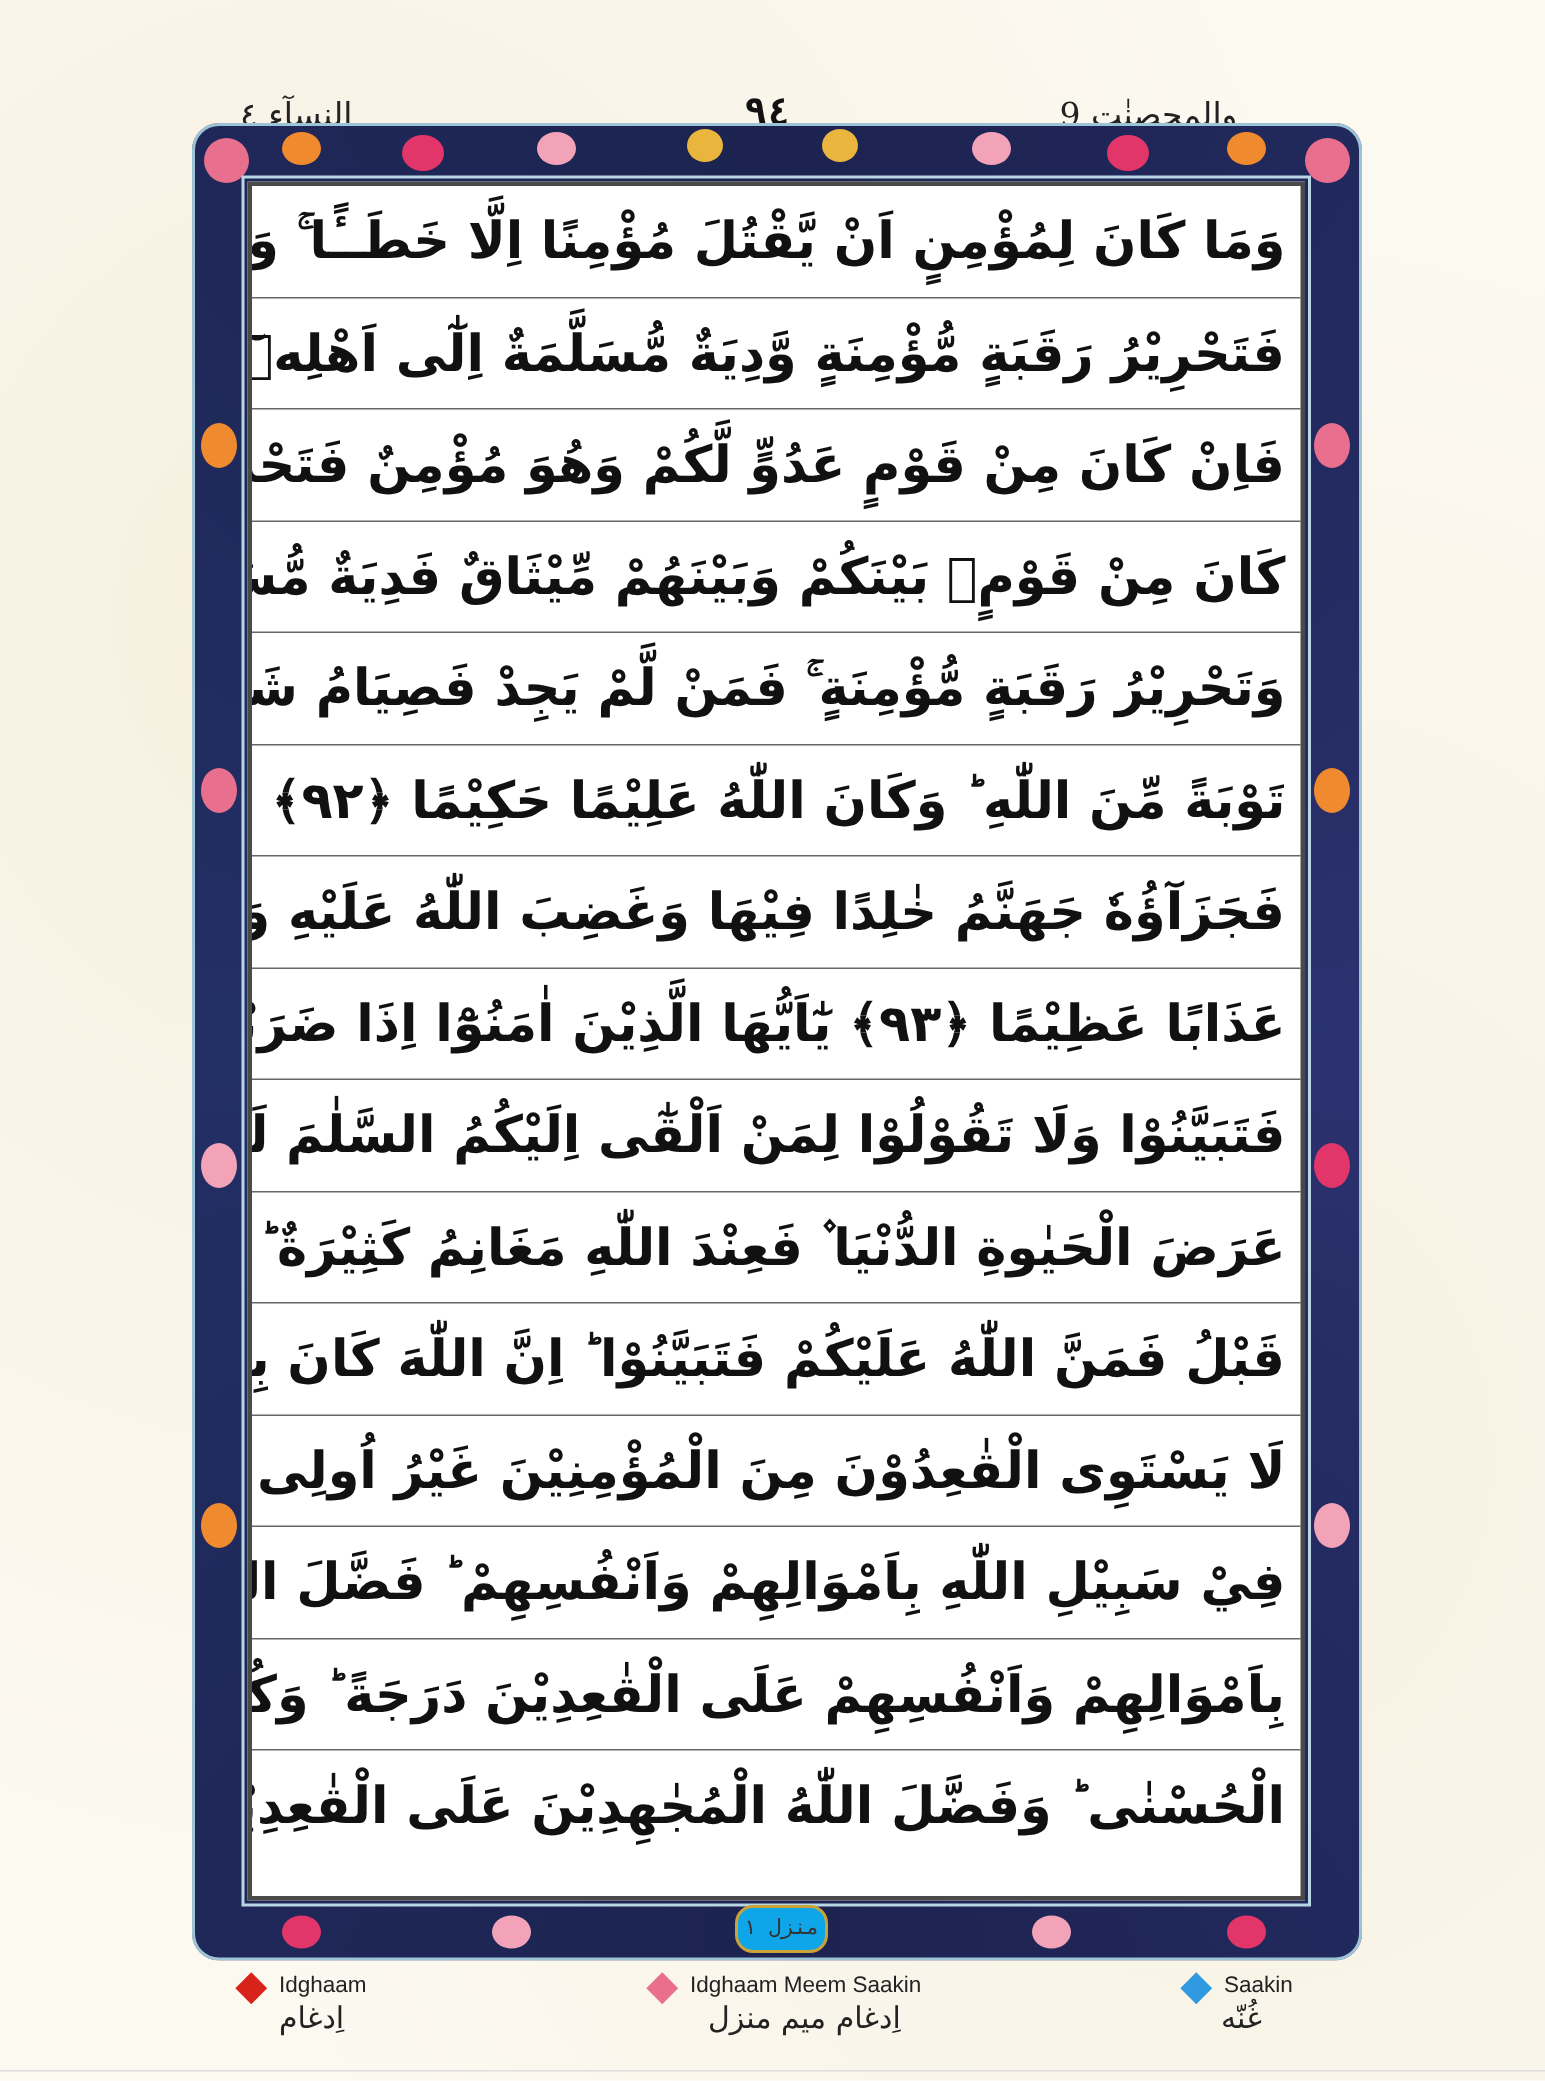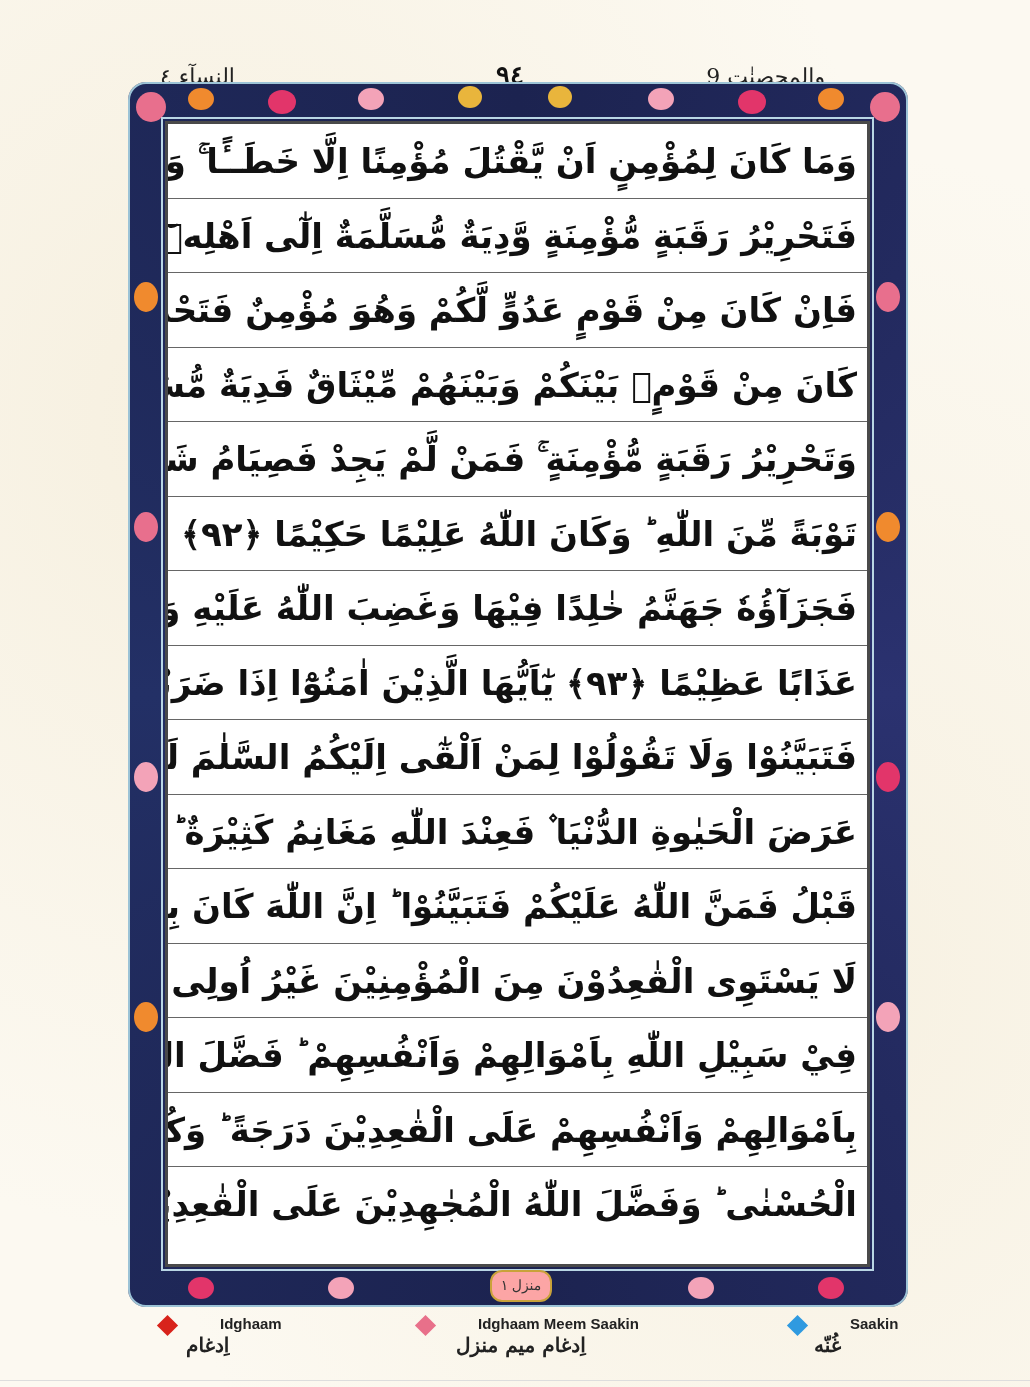--- a/index.html
+++ b/index.html
@@ -12,21 +12,21 @@
     position:absolute; inset:0;
     background:
       radial-gradient(ellipse at 20% 30%, rgba(235,222,190,0.35), transparent 60%),
       radial-gradient(ellipse at 80% 70%, rgba(235,222,190,0.30), transparent 60%),
       #fcf9f1;
   }
   .header {
     position:absolute; top:52px; left:0; width:1030px; height:40px;margin-top:12px;
   }
   .hdr-right { position:absolute; right:205px; top:0; font-family:"DejaVu Serif", serif; font-size:22px; color:#222; direction:rtl; }
-  .hdr-center { position:absolute; left:496px; top:-4px; font-family:Liberation Sans, sans-serif; font-size:26px; color:#111; direction:rtl; font-weight:bold; }
+  .hdr-center { position:absolute; left:496px; top:-4px; font-family:Liberation Mono, monospace; font-size:26px; color:#111; direction:rtl; font-weight:bold; }
   .hdr-left { position:absolute; left:160px; top:0; font-family:"DejaVu Serif", serif; font-size:22px; color:#222; direction:rtl; }
 
   
   .border-frame {
     position:absolute; left:128px; top:82px; width:780px; height:1225px;
     border-radius:18px;
     background:
       repeating-linear-gradient(45deg, rgba(255,255,255,0.0) 0 10px, rgba(255,255,255,0.0) 10px 20px),
       conic-gradient(from 0deg, #1c2350, #2b3270, #1c2350, #233066, #1c2350);
     box-shadow: 0 0 0 2px #9cc3d6 inset;
@@ -41,28 +41,28 @@
     position:absolute; left:0; width:699px; height:74.5px;
     border-bottom:1.5px solid #666; box-sizing:border-box;
     direction:rtl; text-align:justify; text-align-last:justify;
     font-family:"DejaVu Sans", sans-serif; font-size:34px; font-weight:bold;
     color:#111; line-height:74px; padding:0 10px; white-space:nowrap; overflow:hidden;
   }
   .line:last-child { border-bottom:none; }
 
   .manzil {
     position:absolute; left:490px; top:1270px; width:58px; height:28px;
-    background:#fca5a5; border:2px solid #c9a23a; border-radius:12px;
-    font-family:Liberation Serif, serif; font-size:14px; text-align:center; line-height:28px; color:#333;
+    background:#0ea5e9; border:2px solid #c9a23a; border-radius:12px;
+    font-family:Liberation Mono, monospace; font-size:14px; text-align:center; line-height:28px; color:#333;
   }
 
   .legend { position:absolute; top:1315px; height:50px; }
   .legend .diamond { position:absolute; top:3px; width:15px; height:15px; transform:rotate(45deg); }
-  .legend .en { position:absolute; top:0; font-family:"Liberation Sans", sans-serif; font-weight:bold; font-size:15px; color:#222; white-space:nowrap;margin-left:34px; }
-  .legend .ar { position:absolute; top:18px; font-family:"DejaVu Serif", serif; font-size:20px; color:#222; direction:rtl; white-space:nowrap;font-weight:bold; }
+  .legend .en { position:absolute; top:0; font-family:"Liberation Sans", sans-serif; font-weight:normal; font-size:15px; color:#222; white-space:nowrap; }
+  .legend .ar { position:absolute; top:18px; font-family:"DejaVu Serif", serif; font-size:20px; color:#222; direction:rtl; white-space:nowrap; }
   .bottom-rule { position:absolute; left:0; top:1380px; width:1030px; height:1px; background:#ddd; }
 </style>
 </head>
 <body>
 
 <div class="paper-tex"></div>
 
 <div class="header">
   <span class="hdr-left">النسآء ٤</span>
   <span class="hdr-center">٩٤</span>
@@ -114,21 +114,21 @@
 </div>
 
 <div class="manzil">منزل ١</div>
 
 <div class="legend" style="left:158px;width:120px">
   <span class="diamond" style="left:2px;background:#d8231b"></span>
   <span class="en" style="left:28px">Idghaam</span>
   <span class="ar" style="left:28px">اِدغام</span>
 </div>
 
-<div class="legend" style="left:416px;width:220px">
+<div class="legend" style="left:432px;width:220px">
   <span class="diamond" style="left:2px;background:#e8708a"></span>
   <span class="en" style="left:28px">Idghaam Meem Saakin</span>
   <span class="ar" style="left:40px">اِدغام میم منزل</span>
 </div>
 
 <div class="legend" style="left:788px;width:110px">
   <span class="diamond" style="left:2px;background:#2f9ae0"></span>
   <span class="en" style="left:28px">Saakin</span>
   <span class="ar" style="left:26px">غُنّه</span>
 </div>

